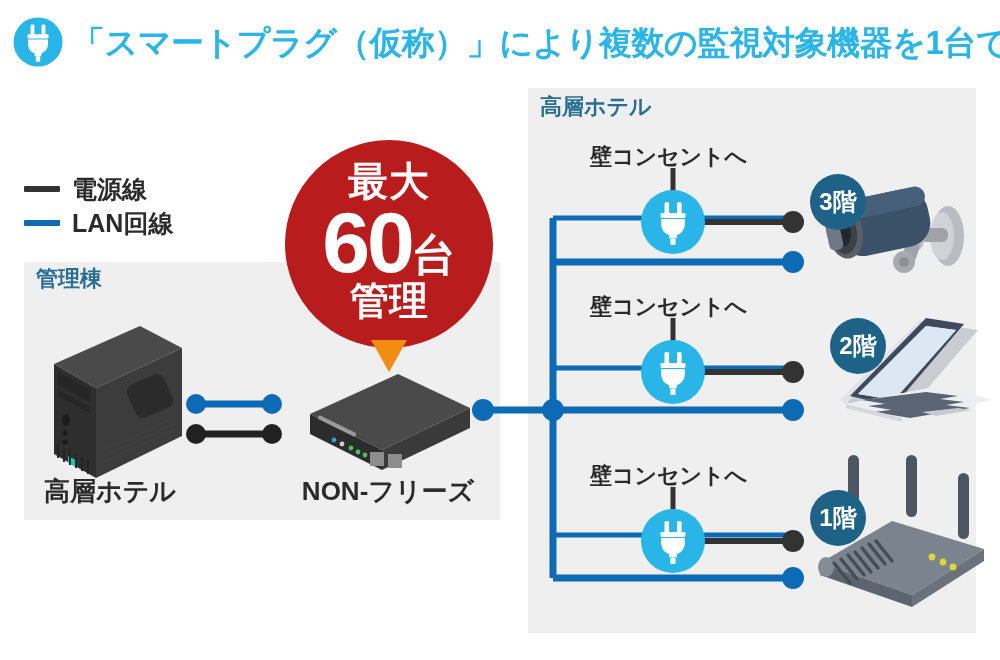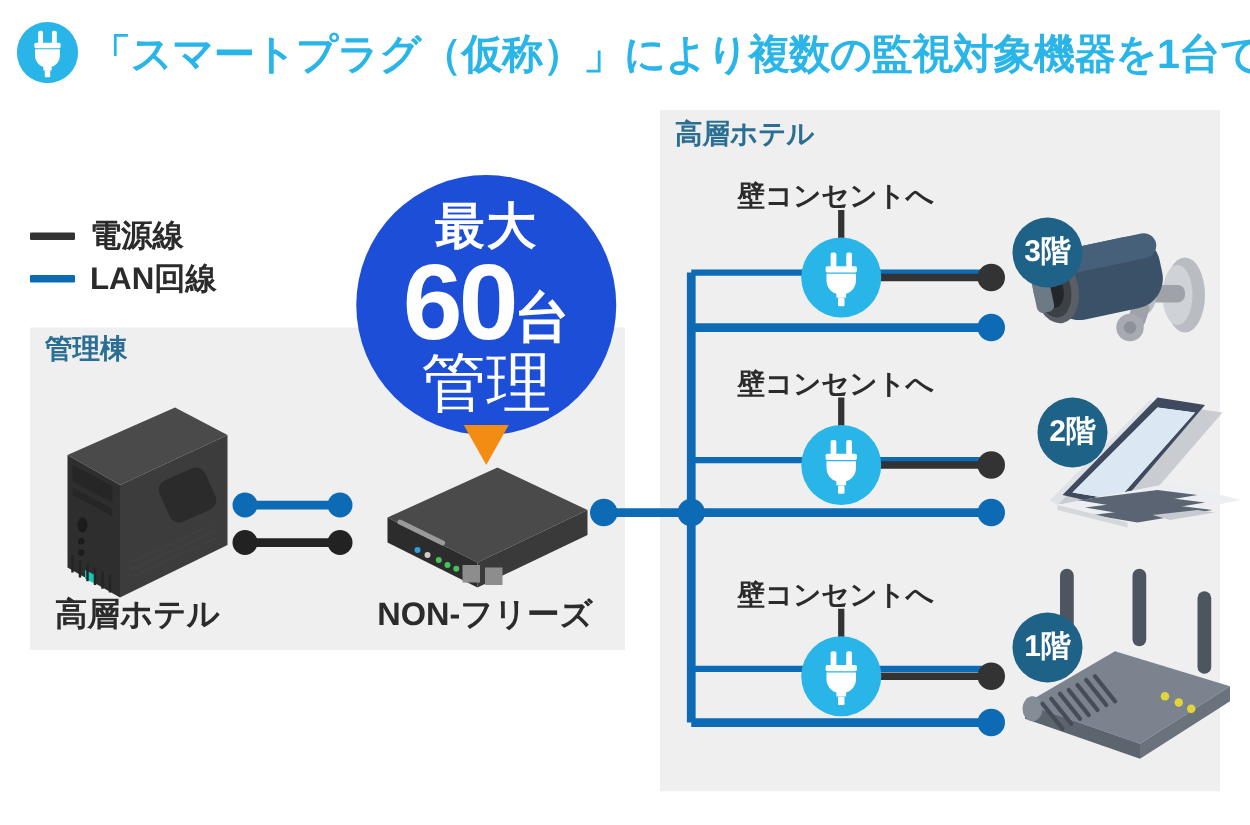--- a/index.html
+++ b/index.html
@@ -43,27 +43,27 @@
   }
   #router-caption{left:30px;top:478px;width:160px;}
   #nonfreeze-caption{left:288px;top:478px;width:200px;}
 
   
   .linkpair{position:absolute;left:186px;top:392px;width:98px;height:52px;}
 
   
   .balloon{
     position:absolute;left:285px;top:140px;width:208px;height:208px;border-radius:50%;
-    background:#1d4ed8;color:#ffffff;text-align:center;z-index:6;
+    background:#b91c1c;color:#ffffff;text-align:center;z-index:6;
   }
   .balloon .b-top{font-size:40px;font-weight:bold;line-height:1;padding-top:21px;letter-spacing:1px;}
   .balloon .b-mid{line-height:1;margin-top:-2px;}
   .balloon .b-num{font-size:86px;font-weight:bold;letter-spacing:-3px;vertical-align:-2px;}
   .balloon .b-unit{font-size:44px;font-weight:bold;}
-  .balloon .b-bot{font-size:52px;font-weight:normal;line-height:1;margin-top:-4px;}
+  .balloon .b-bot{font-size:39px;font-weight:bold;line-height:1;margin-top:-4px;}
   .balloon-tail{
     position:absolute;left:371px;top:340px;width:0;height:0;z-index:6;
     border-left:18px solid transparent;border-right:18px solid transparent;
     border-top:32px solid #f28c13;
   }
 
   
   .wall-label{
     position:absolute;font-size:22px;font-weight:bold;color:#2b2b2b;
     white-space:nowrap;line-height:1;

